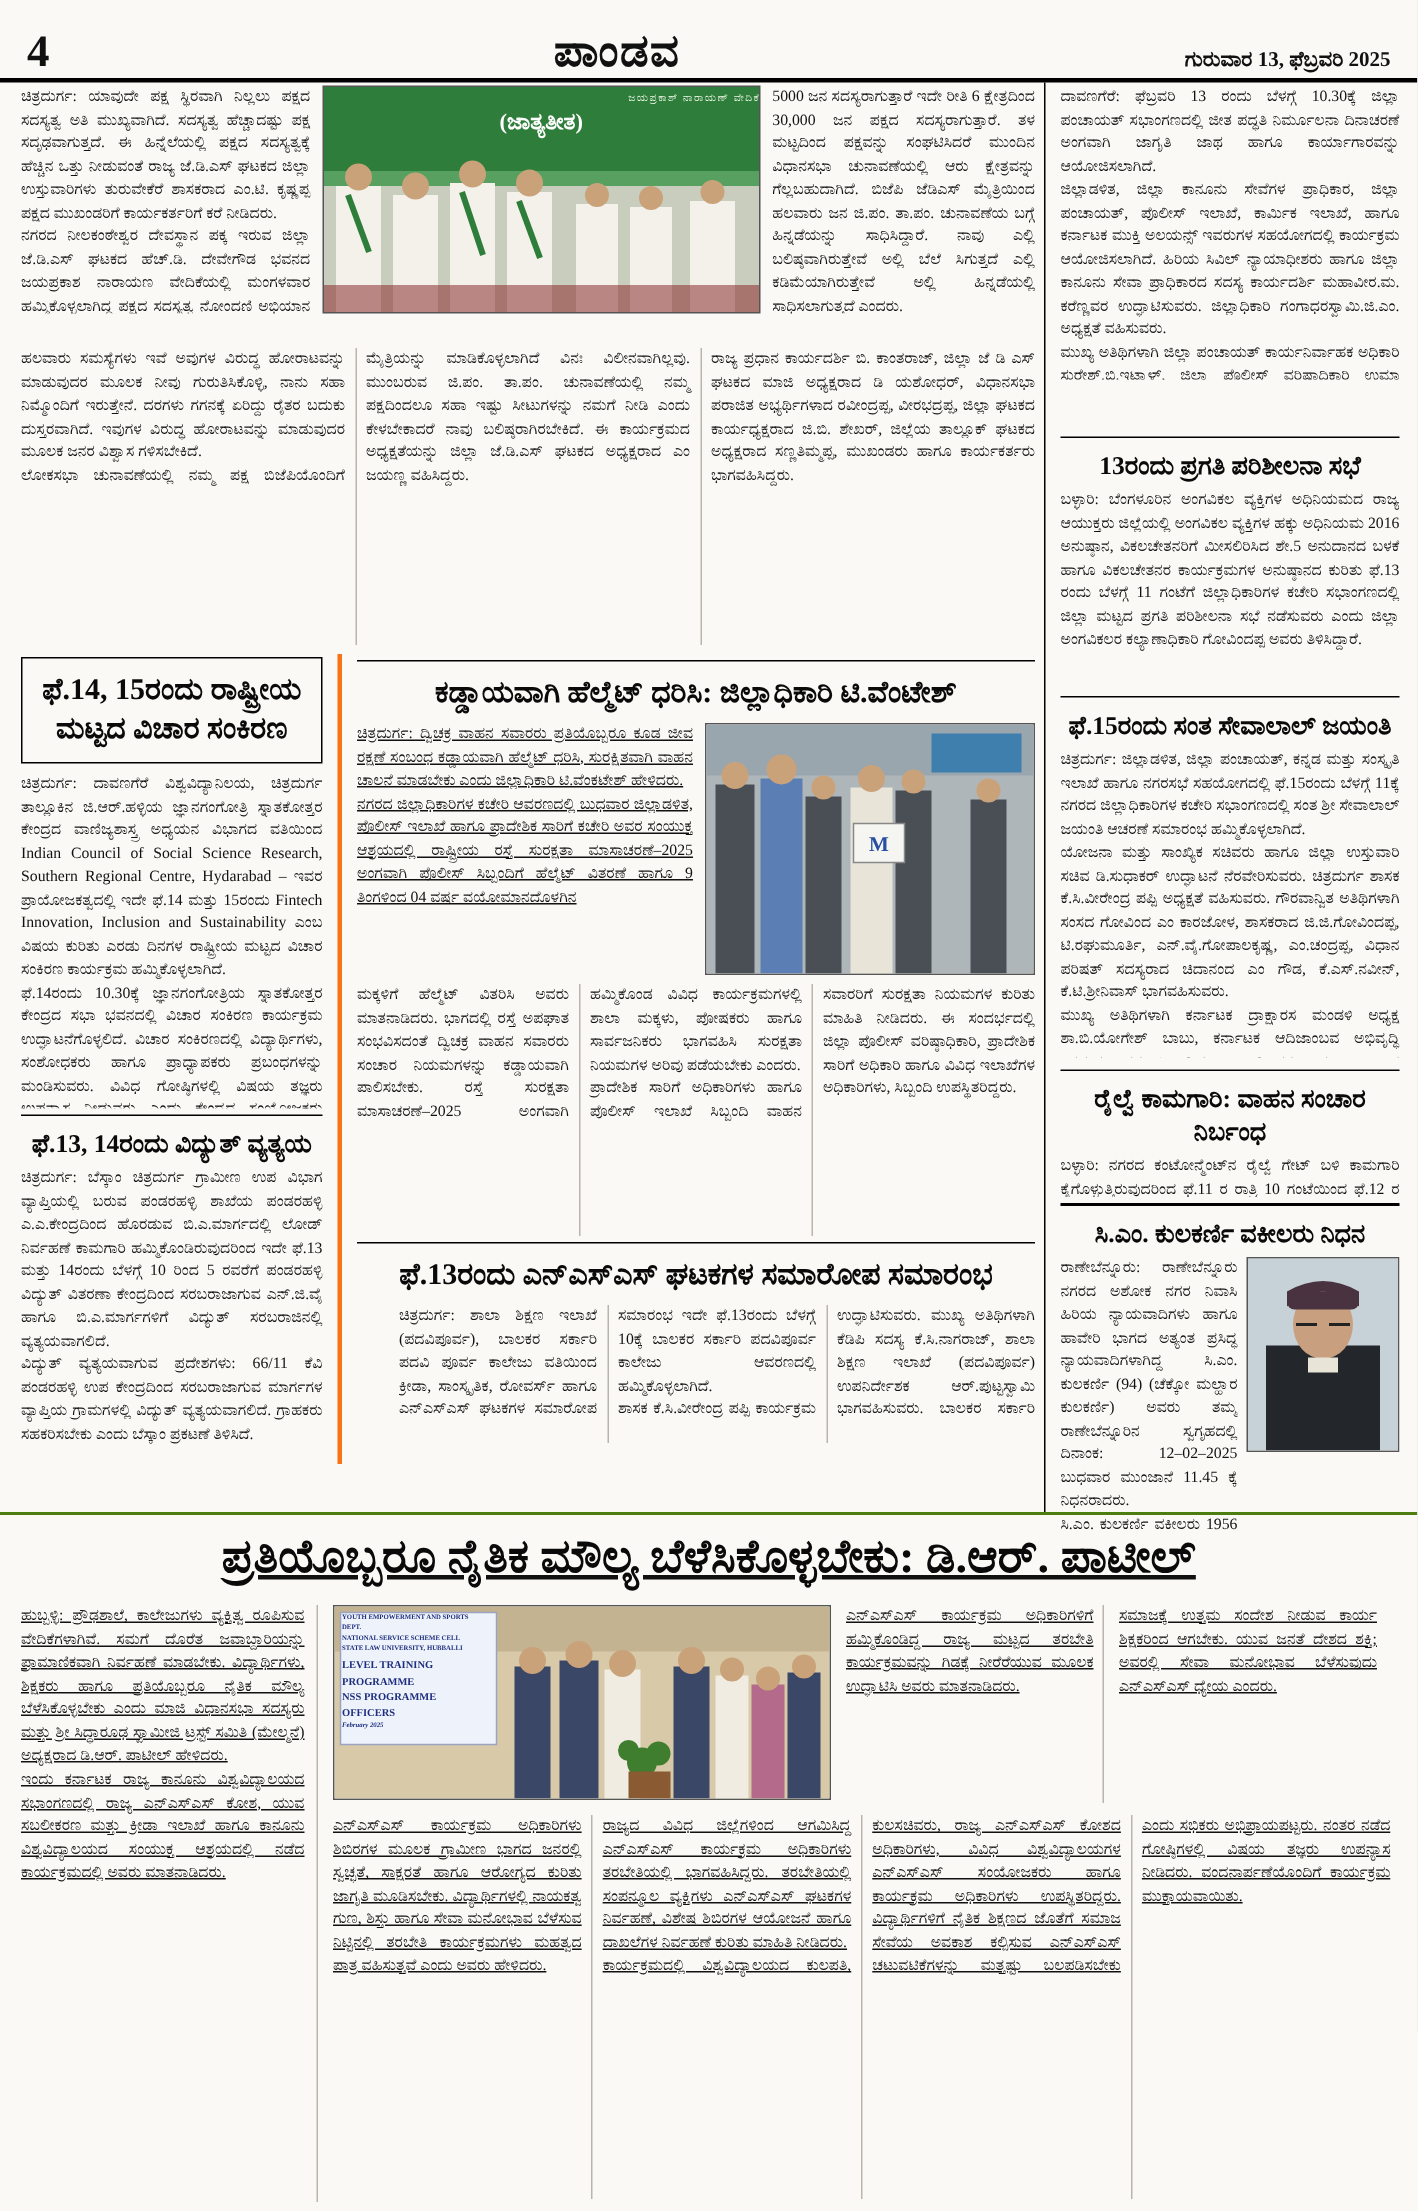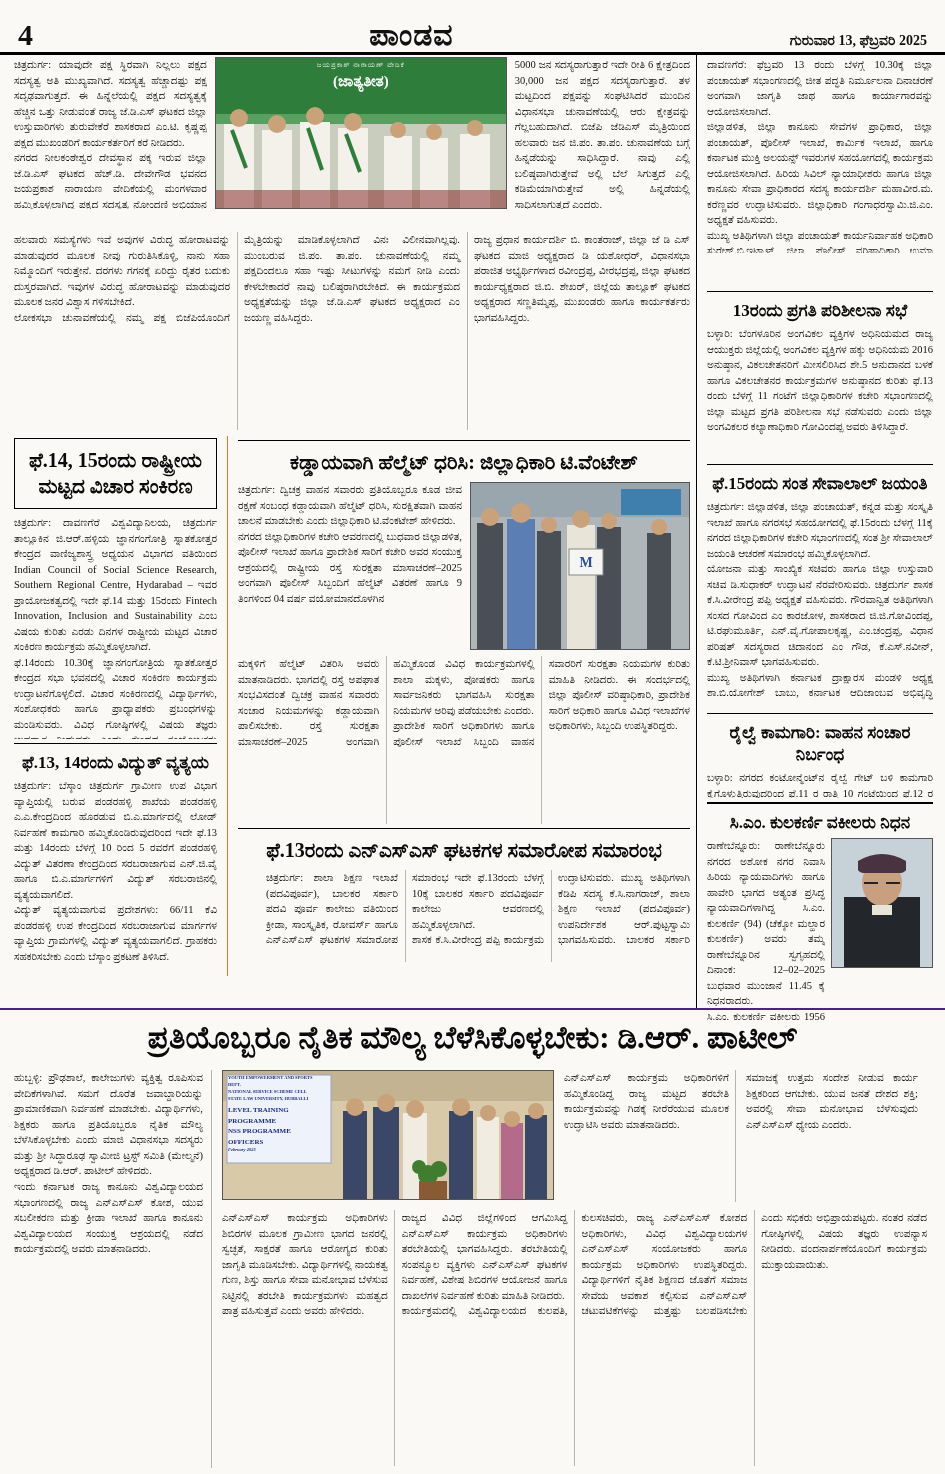--- a/index.html
+++ b/index.html
@@ -28,47 +28,47 @@
   
   .maincols{display:flex; height:953px;}
   .leftmain{width:696px; padding:0 6px 0 14px; box-sizing:border-box;}
   .rail{width:249px; box-sizing:border-box; border-left:1px solid #000; padding:2px 12px 0 10px;}
   .leadrow{display:flex; gap:8px; height:152px; margin-top:2px;}
   .leadrow .lcol{width:196px;}
   .leadrow .rcol{width:178px;}
   .lead-bottom{height:198px; margin-top:23px;}
   figure{margin:0; position:relative;}
   .ph-frame{border:1px solid #555;}
-  .ph-overlay-top{position:absolute; top:4px; left:0; right:0; text-align:center;
+  .ph-overlay-top{position:absolute; top:4px; left:0; right:0; text-align:right;
      font-size:7px; color:#eaf5e6; letter-spacing:1px;}
   .ph-overlay-main{position:absolute; top:16px; left:0; right:0; text-align:center;
      font-size:15px; font-weight:bold; color:#fff;}
   .banner-lines{position:absolute; top:5px; left:6px; width:92px; font-size:4.5px;
      line-height:1.5; color:#1d2e7e; font-weight:bold;}
   
   .midgrid{display:flex; margin-top:6px; height:540px;}
-  .mid-left{width:224px; box-sizing:border-box; border-right:1px solid #f97316; padding-right:10px;}
+  .mid-left{width:224px; box-sizing:border-box; border-right:3px solid #f97316; padding-right:10px;}
   .mid-main{width:462px; box-sizing:border-box; padding-left:10px;}
   .boxhead{border:1px solid #000; padding:4px 2px; margin:2px 0 6px 0;}
-  .helmet-row{display:flex; gap:8px; height:168px; margin-top:2px;}
+  .helmet-row{display:flex; gap:8px; height:168px; margin-top:2px;text-decoration:underline;}
   .helmet-row .tcol{width:224px;}
   .seminar-body{height:224px;}
   .power-body{height:186px;}
   .helmet-cols{height:168px; margin-top:6px;}
   .nss-cols{height:92px; margin-top:2px;margin-left:28px;}
   
   .rail .art{overflow:hidden;}
   .r-jeetha{height:230px;}
   .r-pragathi{height:164px;}
   .r-sevalal{height:240px;}
   .r-railway{height:80px;}
   .r-kulkarni{height:218px;}
   .portrait{float:right; margin:0 0 4px 6px;}
   
-  .bottom{border-top:2px solid #4c1d95; padding:2px 14px 0 14px;}
+  .bottom{border-top:2px solid #4d7c0f; padding:2px 14px 0 14px;text-decoration:underline;}
   .bottom-body{display:flex; gap:10px; height:398px; margin-top:4px;}
   .b-cola{width:198px; box-sizing:border-box; border-right:1px solid #b9b5ac; padding-right:8px;}
   .b-right{width:705px;}
   .b-toprow{display:flex; gap:10px; height:132px;}
   .b-colb{width:172px; box-sizing:border-box; border-right:1px solid #b9b5ac; padding-right:6px;}
   .b-colc{width:172px;}
   .b-rest{height:256px; margin-top:8px;}
 </style>
 </head>
 <body>

